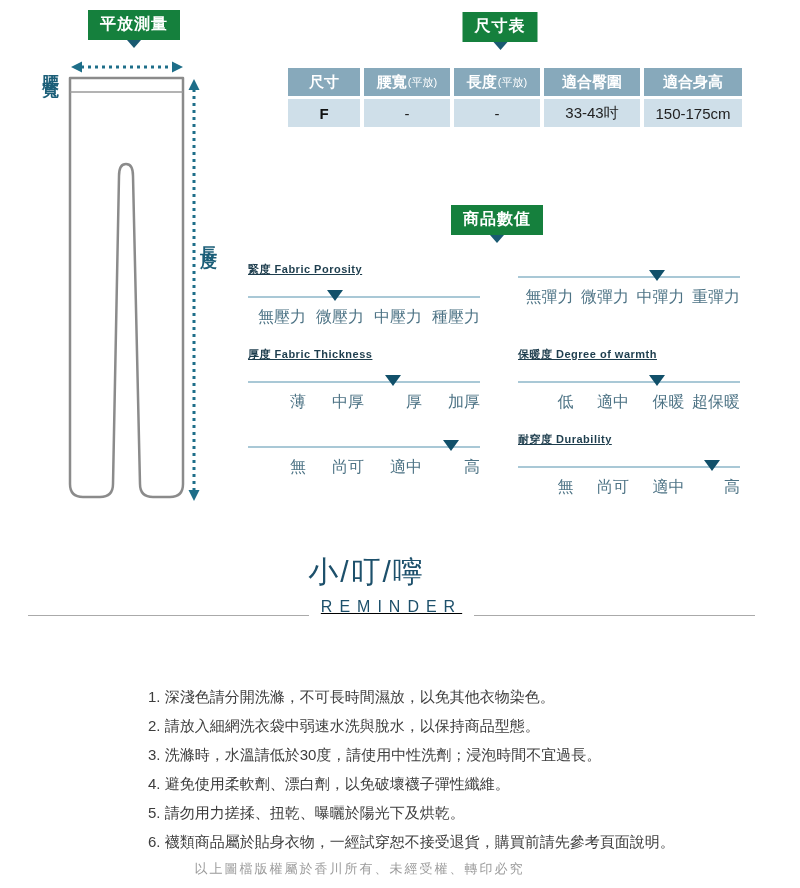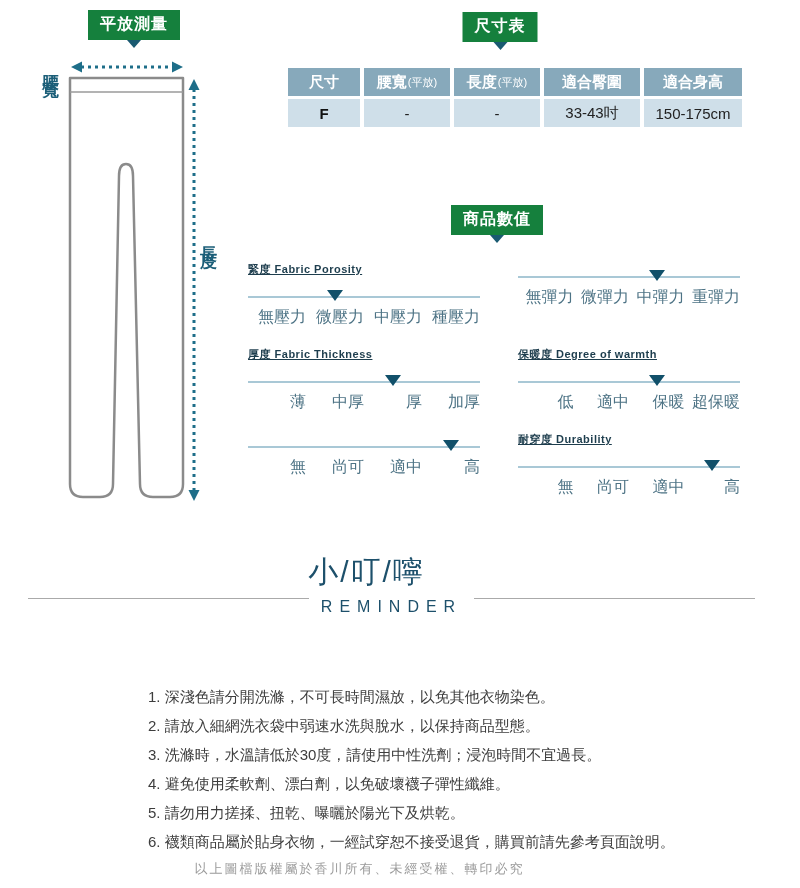--- a/index.html
+++ b/index.html
@@ -63,21 +63,21 @@
     display:grid;grid-template-columns:repeat(4,1fr);margin-top:7px;
   }
   .scale-labels span{font-size:16px;color:#4d7385;text-align:right;white-space:nowrap;}
 
   
   .reminder-title{
     position:absolute;top:552px;left:0;width:733px;text-align:center;
     font-size:30px;color:#1d506b;letter-spacing:2px;font-weight:normal;
   }
   .reminder-subrow{
-    position:absolute;top:598px;left:28px;right:45px;display:flex;align-items:flex-start;gap:12px;
+    position:absolute;top:598px;left:28px;right:45px;display:flex;align-items:flex-end;gap:12px;text-decoration:underline;
   }
   .reminder-subrow .rule{flex:1;height:1px;background:#aaaaaa;}
   .reminder-sub{font-size:16px;color:#1d506b;letter-spacing:7px;white-space:nowrap;}
 
   .care-list{position:absolute;left:148px;top:641px;width:600px;margin-top:41px;}
   .care-list div{font-size:15px;color:#3d3d3d;line-height:29px;white-space:nowrap;}
 
   .footer-note{
     position:absolute;top:860px;left:0;width:719px;text-align:center;
     font-size:13px;color:#9a9a9a;letter-spacing:2px;

